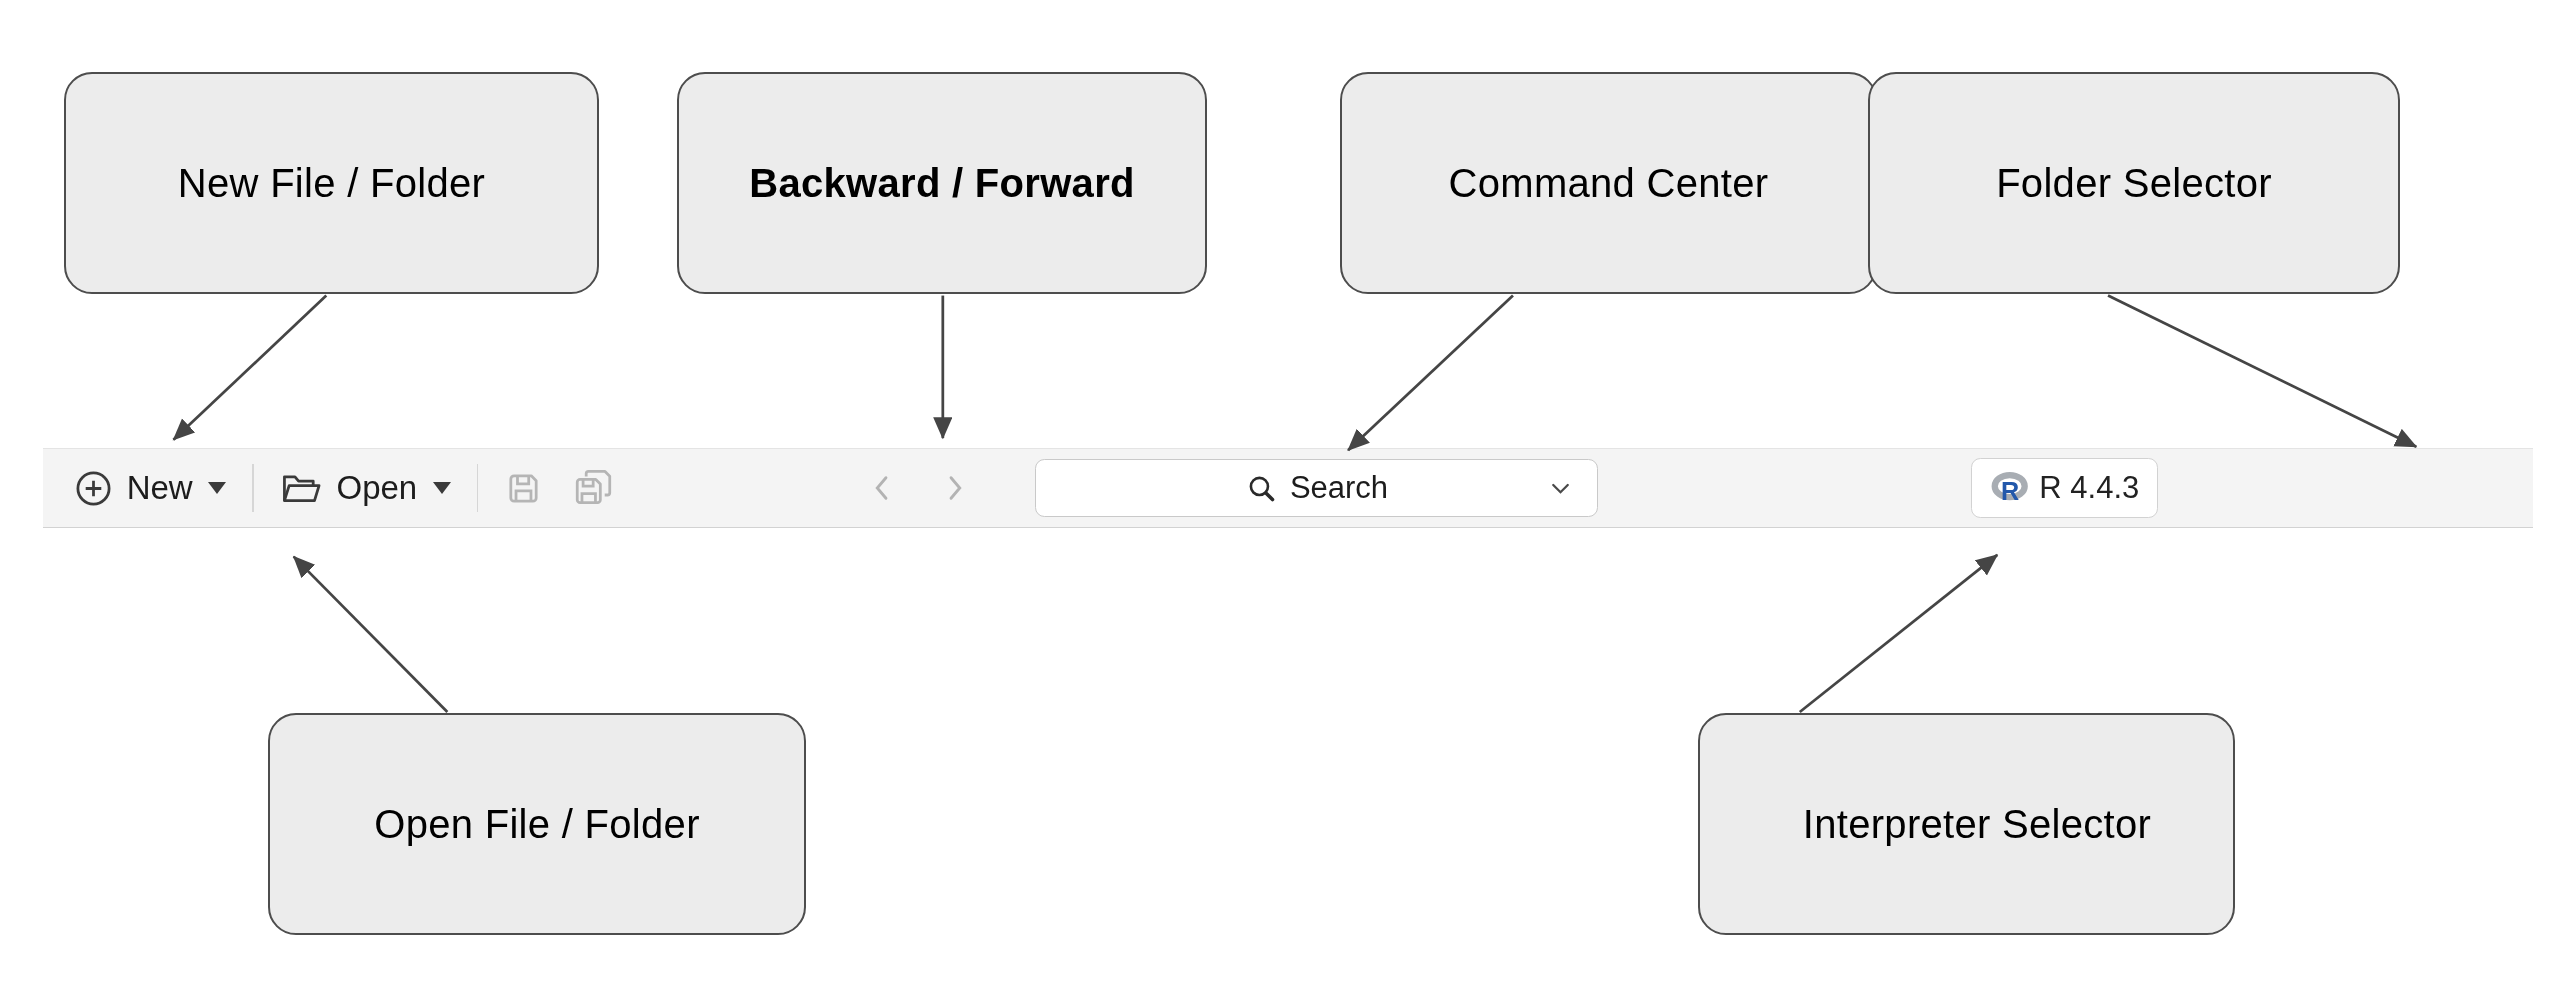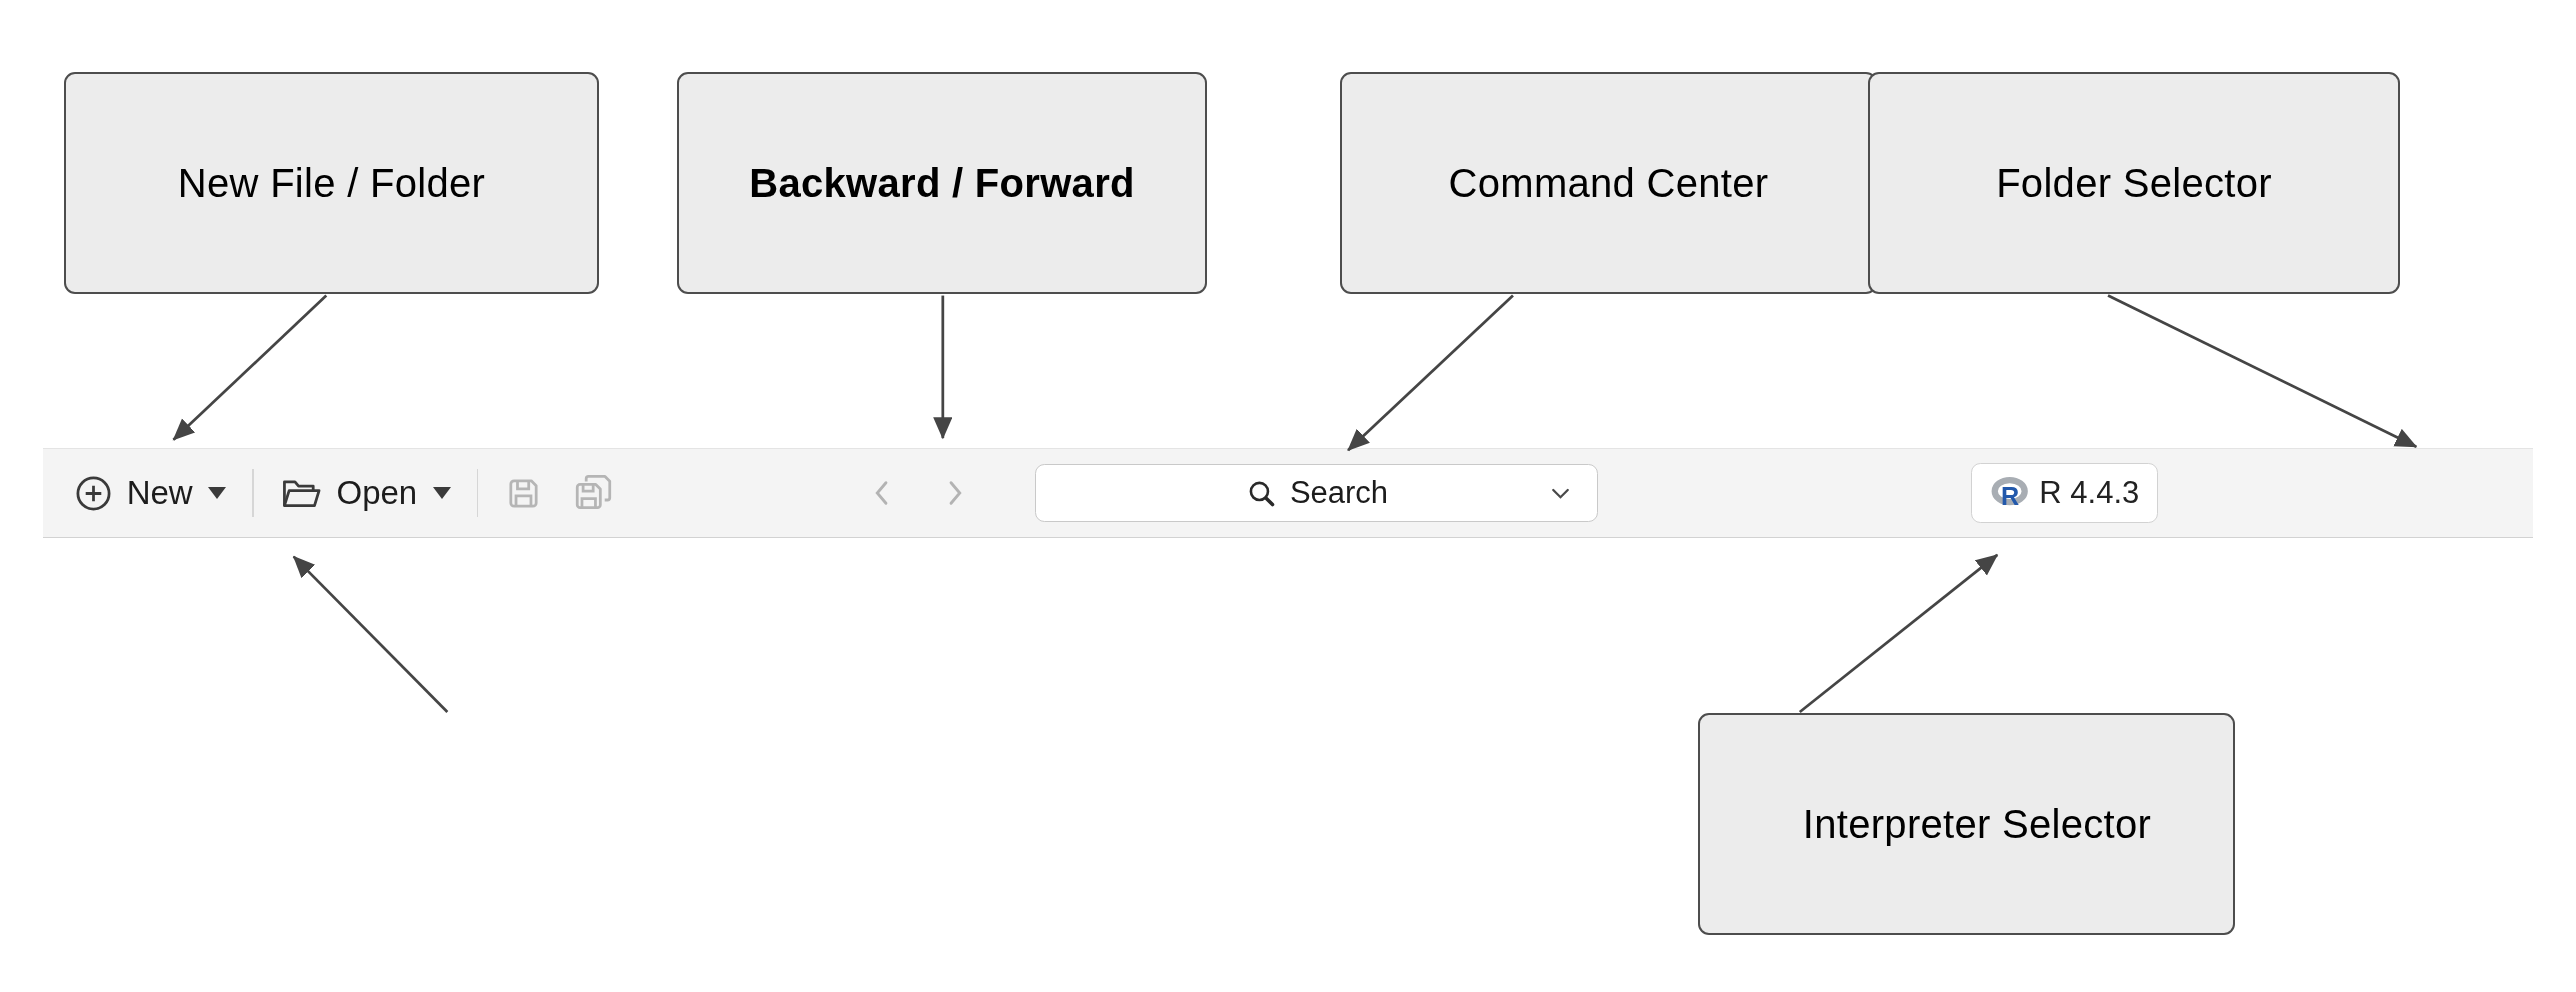--- a/index.html
+++ b/index.html
@@ -10,21 +10,21 @@
     background: #ffffff;
     font-family: "Liberation Sans", "DejaVu Sans", sans-serif;
     overflow: hidden;
   }
 
   
   .callout {
     position: absolute;
     background: #ececec;
     border: 2.6px solid #4d4d4d;
-    border-radius: 11px;
+    border-radius: 28px;
     display: flex;
     align-items: center;
     justify-content: center;
     font-size: 40px;
     color: #000000;
     letter-spacing: 0.3px;
     box-sizing: border-box;
     z-index: 2;
   }
   #co-new     { left: 64px;   top: 72px;  width: 535px; height: 222px; }
@@ -34,21 +34,21 @@
   #co-open    { left: 268px;  top: 713px; width: 538px; height: 222px; }
   #co-interp  { left: 1698px; top: 713px; width: 537px; height: 222px; padding-left: 21px; }
 
   
   #arrows { position: absolute; left: 0; top: 0; z-index: 1; pointer-events: none; }
 
   
   #toolbar {
     position: absolute;
     left: 43px; top: 448px;
-    width: 2490px; height: 90px;
+    width: 2490px; height: 80px;
     background: #f4f4f4;
     border-top: 1.7px solid #e4e4e4;
     border-bottom: 1.7px solid #d2d2d2;
     box-sizing: border-box;
     display: flex;
     align-items: center;
     z-index: 0;
   }
   .tb-left { display: flex; align-items: center; padding-left: 31px; }
   .tb-btn {
@@ -111,20 +111,23 @@
     <span>New File / Folder</span>
   </div>
   <div class="callout" id="co-back">
     <span>Backward / Forward</span>
   </div>
   <div class="callout" id="co-cmd">
     <span>Command Center</span>
   </div>
   <div class="callout" id="co-folder">
     <span>Folder Selector</span>
+  </div>
+  <div class="callout" id="co-open">
+    <span>Open File / Folder</span>
   </div>
   <div class="callout" id="co-interp">
     <span>Interpreter Selector</span>
   </div>
 
   <svg id="arrows" width="2576" height="993" viewBox="0 0 3000 1156">
     <defs>
       <marker id="ah" markerWidth="9" markerHeight="8" refX="7.6" refY="3.5" orient="auto">
         <path d="M0,0 L8,3.5 L0,7 Z" fill="#454545"></path>
       </marker>

